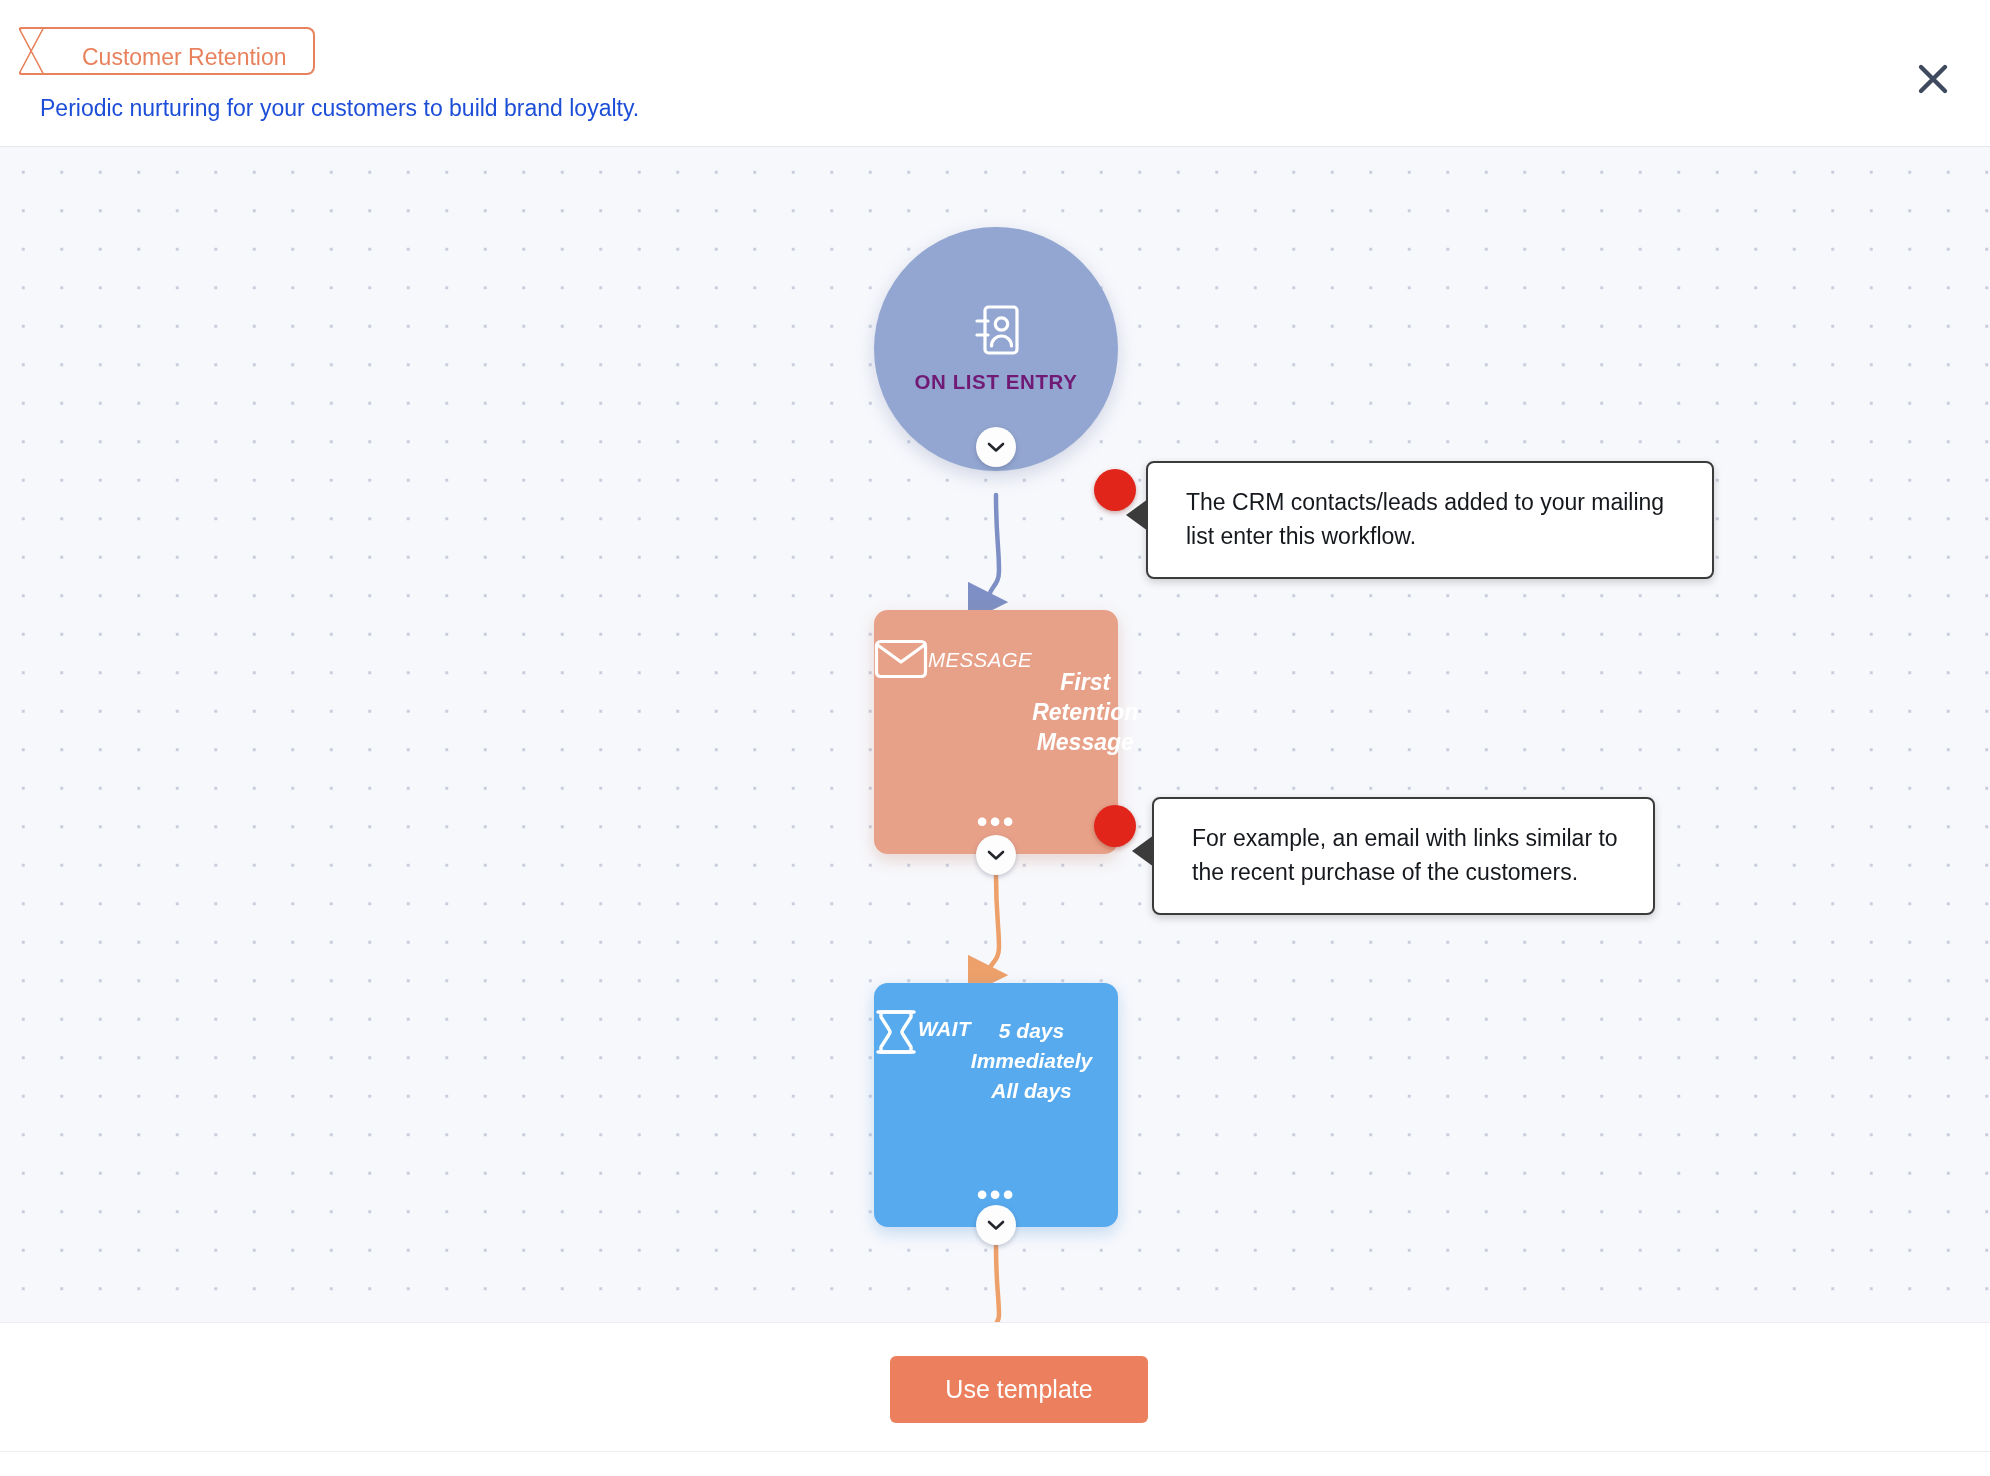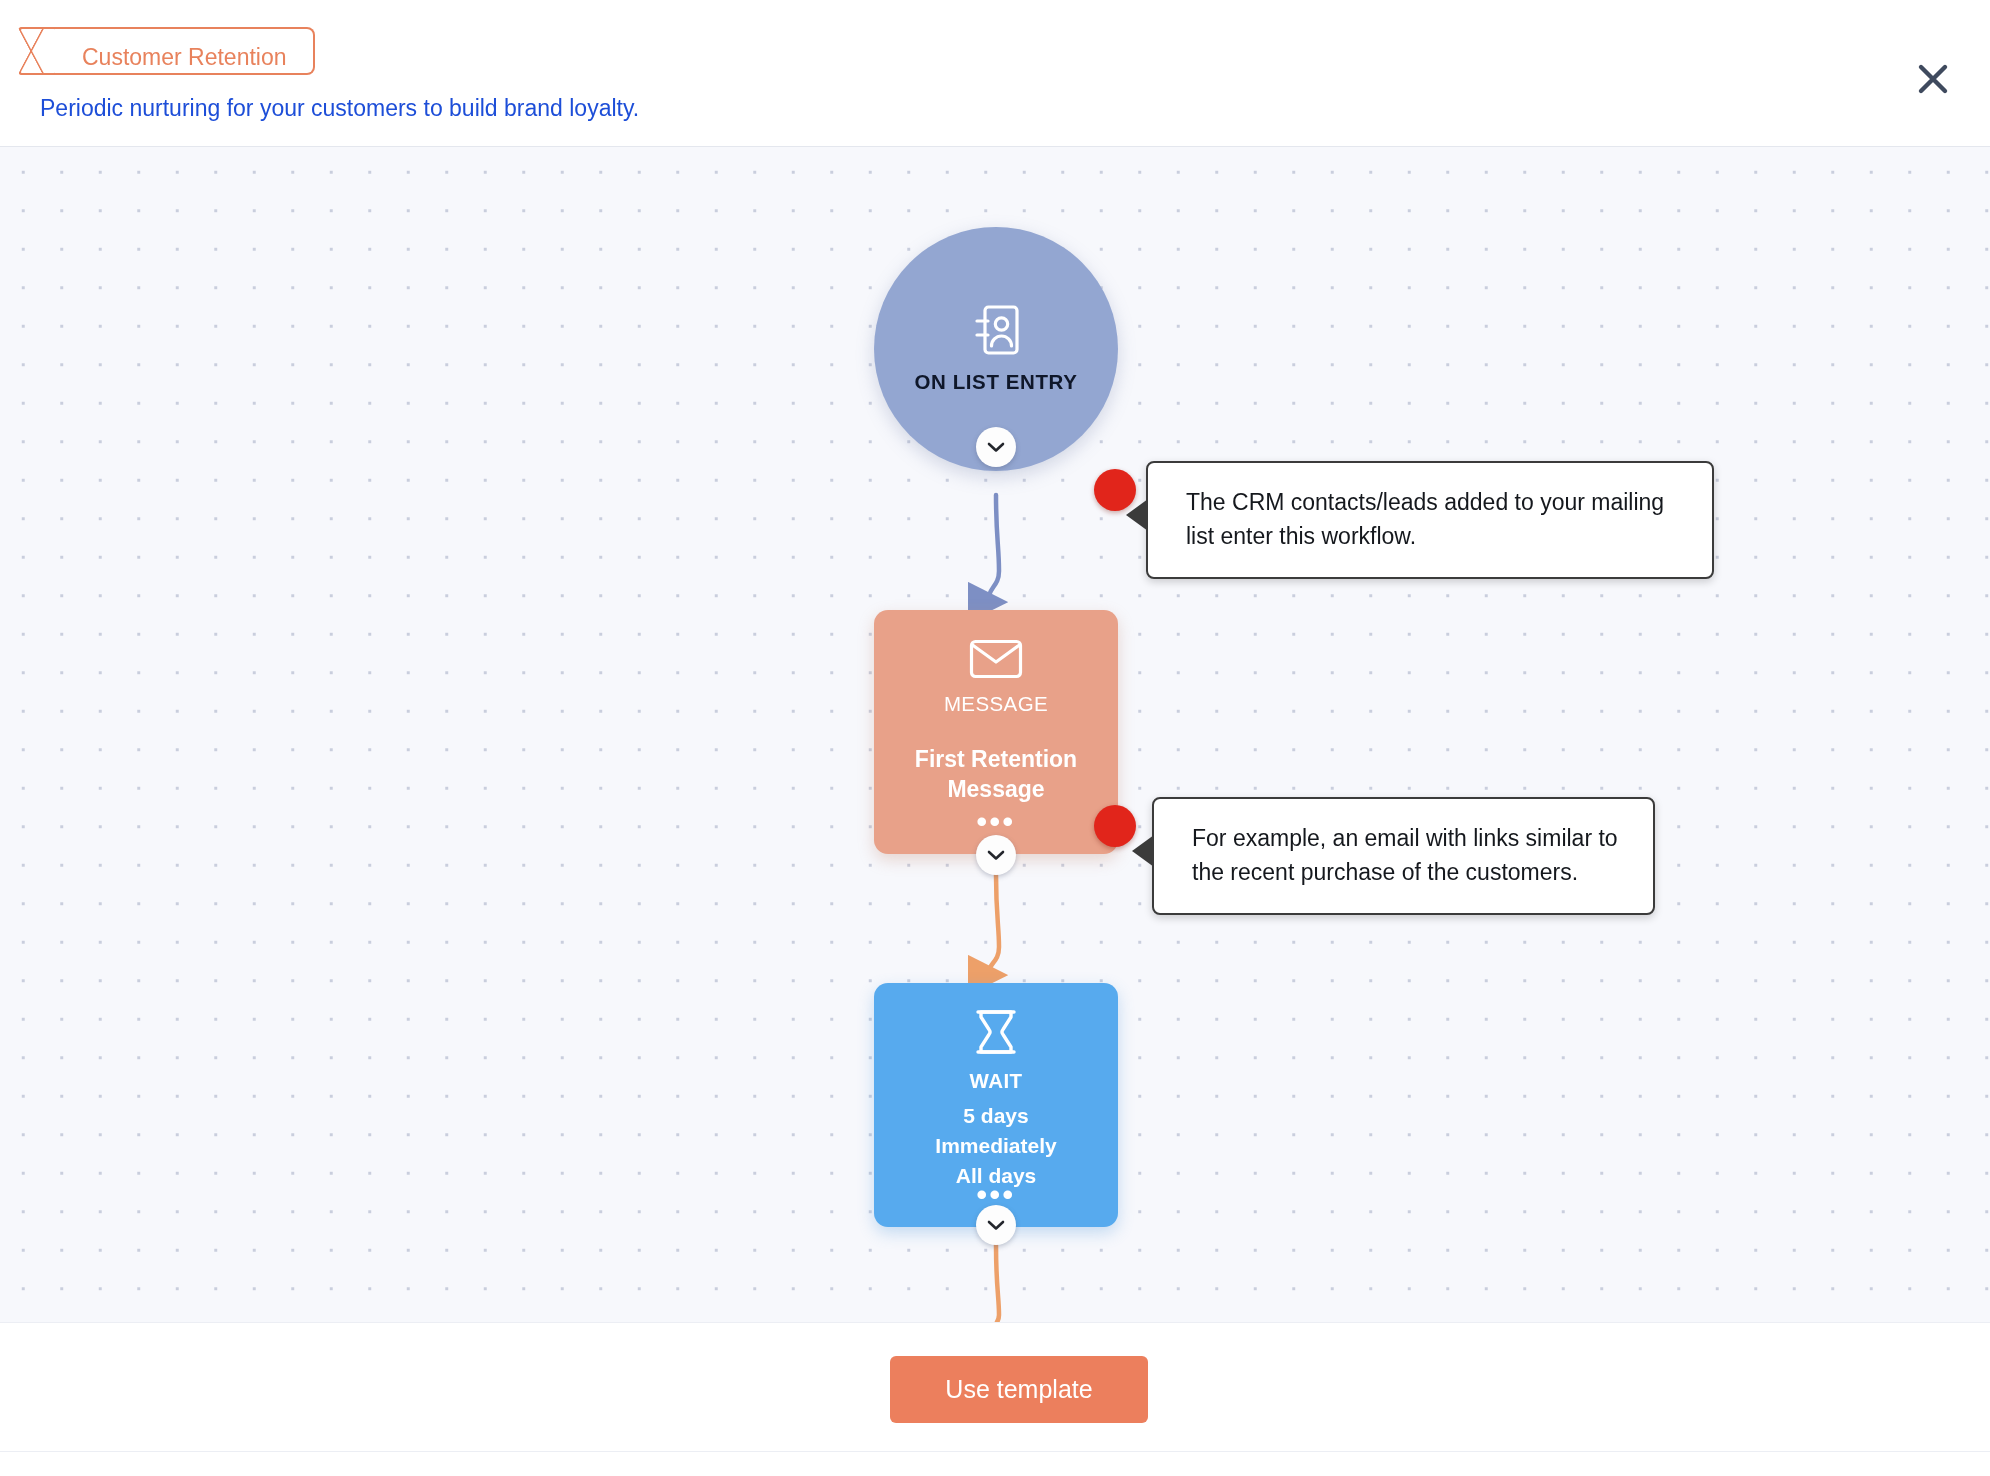--- a/index.html
+++ b/index.html
@@ -122,35 +122,36 @@
     background: #93a6d1;
     box-shadow: 0 6px 18px rgba(110,125,170,.28);
     display: flex;
     flex-direction: column;
     align-items: center;
     justify-content: center;
     cursor: pointer;
   }
   .node-trigger .node-icon { margin-bottom: 10px; }
   .node-trigger .node-kind {
-    color: #0f172a;
+    color: #701a75;
     font-size: 20.5px;
     font-weight: 600;
     letter-spacing: 0.6px;
   }
 
   
   .node-box {
     position: absolute;
     width: 244px; height: 244px;
     border-radius: 14px;
     display: flex;
-    flex-direction: column;
-    align-items: center;
-    cursor: pointer;
+    flex-direction: row;
+    align-items: flex-start;
+    cursor: pointer;
+    font-style: italic;
   }
   .node-message {
     left: 874px; top: 463px;
     background: #e8a189;
     box-shadow: 0 6px 16px rgba(196,140,118,.32);
     padding-top: 29px;
   }
   .node-wait {
     left: 874px; top: 836px;
     background: #57aaee;

